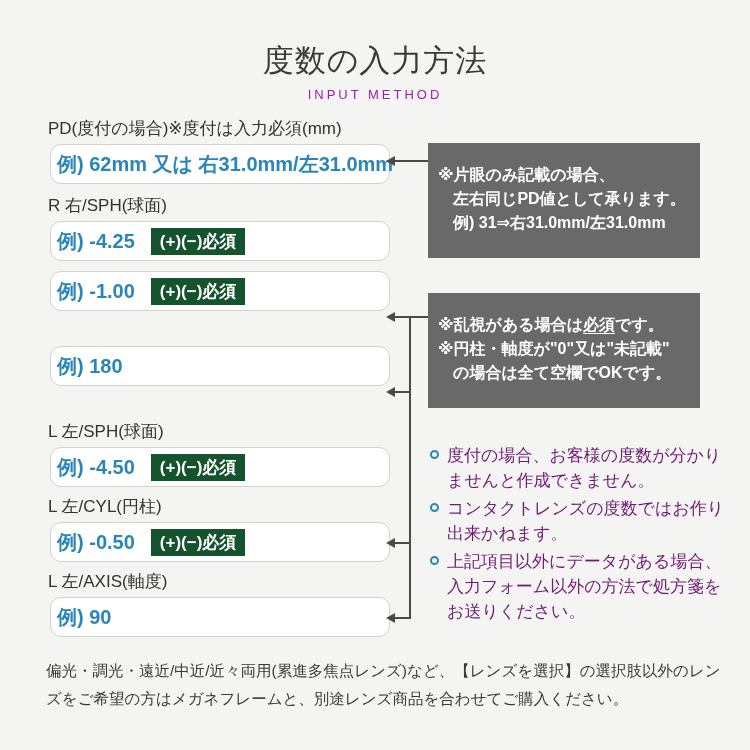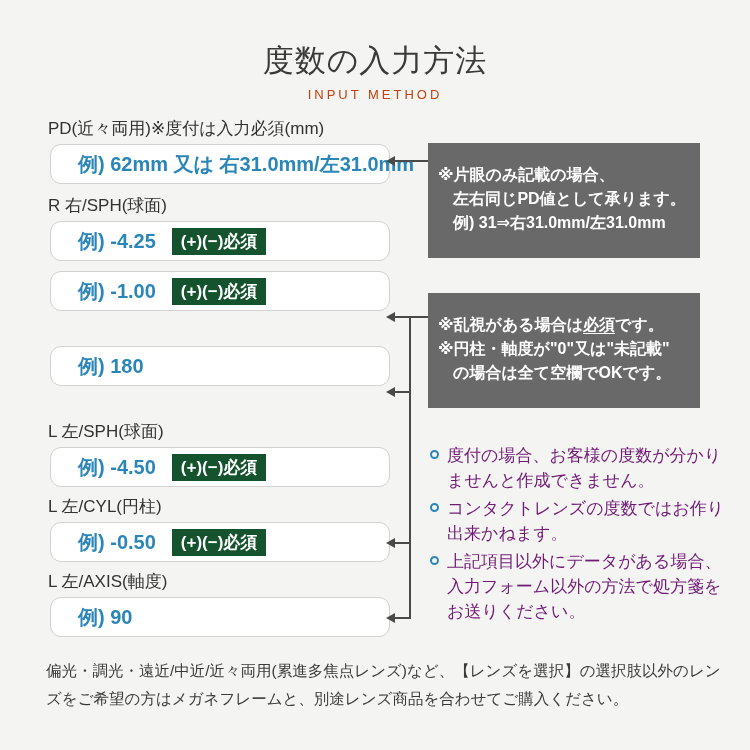--- a/index.html
+++ b/index.html
@@ -12,36 +12,36 @@
   .stage { position: relative; width: 750px; height: 750px; }
 
   .page-title {
     position: absolute; left: 0; top: 40px; width: 750px;
     text-align: center; font-size: 31px; letter-spacing: 1px;
     color: #3a3a3a; font-weight: normal;
   }
   .page-subtitle {
     position: absolute; left: 0; top: 87px; width: 750px;
     text-align: center; font-size: 13px; letter-spacing: 3px;
-    color: #c2410c;
+    color: #a21caf;
   }
 
   .field-row { position: absolute; left: 48px; width: 342px; }
   .field-label {
     font-size: 17px; color: #323232; line-height: 25px;
     white-space: nowrap;
   }
   .field-box {
     margin-top: 3px; margin-left: 2px;
     width: 340px; height: 40px;
     background: #ffffff;
     border: 1px solid #d2d2d0;
     border-radius: 11px;
     display: flex; align-items: center;
-    padding-left: 27px; gap: 16px;
+    padding-left: 6px; gap: 16px;
   }
   .example-text {
     color: #2a86b8; font-weight: bold; font-size: 20px;
     white-space: nowrap;
   }
   .required-badge {
     background: #14532d; color: #ffffff; font-weight: bold;
     font-size: 17px; line-height: 27px; padding: 0 9px;
     white-space: nowrap;
   }
@@ -82,21 +82,21 @@
 </style>
 </head>
 <body>
 
 <div class="stage">
 
   <h1 class="page-title">度数の入力方法</h1>
   <div class="page-subtitle">INPUT METHOD</div>
 
   <div class="field-row" style="top:116px">
-    <div class="field-label">PD(近々両用)※度付は入力必須(mm)</div>
+    <div class="field-label">PD(度付の場合)※度付は入力必須(mm)</div>
     <div class="field-box">
       <span class="example-text">例) 62mm 又は 右31.0mm/左31.0mm</span>
     </div>
   </div>
 
   <div class="field-row" style="top:193px">
     <div class="field-label">R 右/SPH(球面)</div>
     <div class="field-box">
       <span class="example-text">例) -4.25</span>
       <span class="required-badge">(+)(−)必須</span>

